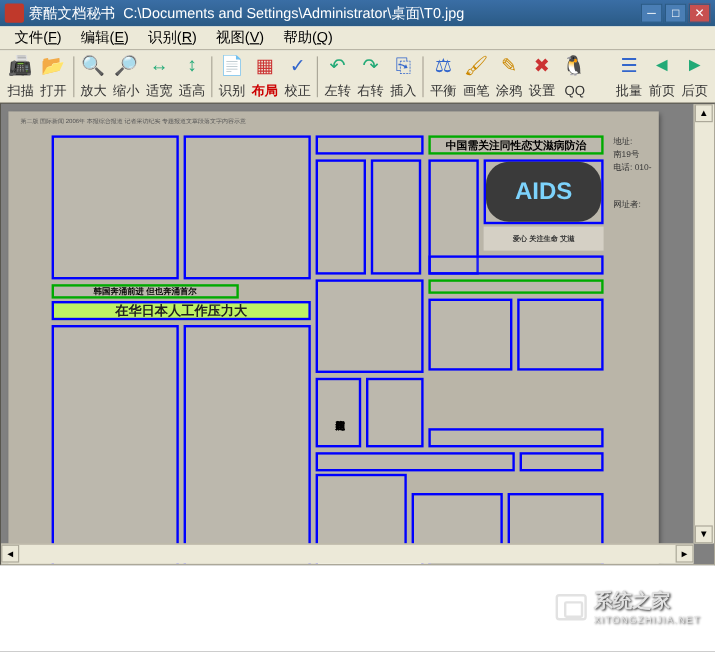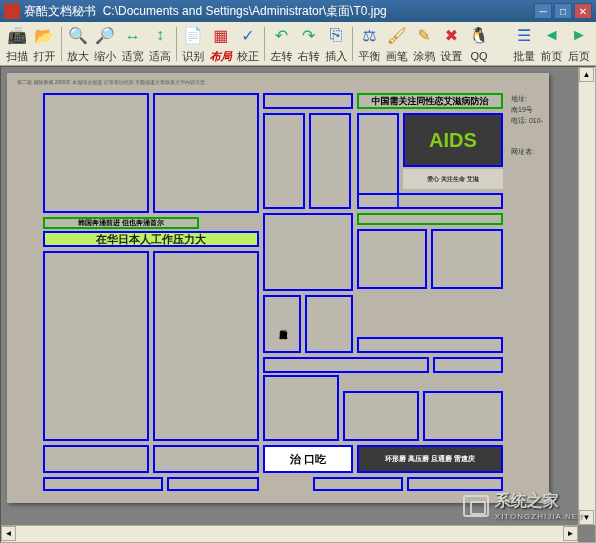--- a/index.html
+++ b/index.html
@@ -1,40 +1,40 @@
 <!DOCTYPE html>
 <html><head>
 <meta charset="utf-8">
 <style>
 * { margin: 0; padding: 0; box-sizing: border-box; }
 body { font-family: "Microsoft YaHei", SimSun, sans-serif; font-size: 12px; background: #fff; width: 596px; height: 543px; overflow: hidden; position: relative; }
-.window { width: 596px; height: 543px; display: flex; flex-direction: column; }
+.window { width: 596px; height: 471px; display: flex; flex-direction: column; }
 .titlebar { background: linear-gradient(to bottom, #3a6ea5 0%, #2a5a85 100%); color: #fff; height: 22px; display: flex; align-items: center; padding: 0 4px; font-size: 12px; }
 .titlebar .icon { width: 16px; height: 16px; background: #c0392b; border-radius: 2px; margin-right: 4px; display: inline-block; }
 .titlebar .title { flex: 1; white-space: nowrap; overflow: hidden; }
 .winbtns { display: flex; gap: 2px; }
 .winbtn { width: 18px; height: 16px; background: #4a7eb5; border: 1px solid #2a5a85; color: #fff; font-size: 10px; display: flex; align-items: center; justify-content: center; cursor: pointer; }
 .winbtn.close { background: #c75050; }
 .menubar { background: #ece9d8; height: 20px; display: flex; align-items: center; padding: 0 4px; border-bottom: 1px solid #aca899; font-size: 12px; }
 .menuitem { padding: 2px 8px; cursor: pointer; }
 .menuitem u { text-decoration: underline; }
 .toolbar { background: #ece9d8; height: 44px; display: flex; align-items: center; padding: 2px 4px; border-bottom: 1px solid #aca899; gap: 1px; }
 .tbtn { display: flex; flex-direction: column; align-items: center; justify-content: center; width: 28px; height: 40px; cursor: pointer; border: 1px solid transparent; font-size: 11px; color: #333; }
 .tbtn .ticon { width: 20px; height: 20px; display: flex; align-items: center; justify-content: center; font-size: 16px; }
 .tbtn .tlabel { font-size: 11px; line-height: 1; margin-top: 6px; white-space: nowrap; text-align: center; }
-.tbtn.highlight .tlabel { color: #c00; font-weight: bold; font-style: italic; }
+.tbtn.highlight .tlabel { color: #c00; font-weight: bold; }
 .tsep { width: 1px; height: 34px; background: #aca899; margin: 0 2px; }
 .tgap { width: 18px; }
 .content { flex: 1; background: #808080; position: relative; overflow: auto; border: 1px inset #aca899; }
 .page { position: absolute; left: 6px; top: 6px; width: 542px; height: 430px; background: #bab5a8; box-shadow: 2px 2px 4px rgba(0,0,0,0.4); }
 .newspapertxt { position: absolute; font-size: 5px; line-height: 6px; color: #555; overflow: hidden; text-align: justify; }
 .region { position: absolute; border: 2px solid #0000ff; background: rgba(200,200,200,0.15); }
 .region.green { border-color: #00aa00; }
 .region.text-in { font-size: 8px; color: #000; display: flex; align-items: center; justify-content: center; text-align: center; overflow: hidden; font-weight: bold; }
-.aids-box { background: #3a3a3a; color: #84cc16; font-family: Impact, sans-serif; font-size: 20px; font-weight: bold; display: flex; align-items: center; justify-content: center; }
+.aids-box { background: #3a3a3a; color: #7dd3fc; font-family: Impact, sans-serif; font-size: 20px; font-weight: bold; display: flex; align-items: center; justify-content: center; border-radius: 19px; }
 .scrollbar-v { position: absolute; right: 0; top: 0; bottom: 17px; width: 17px; background: #ece9d8; border-left: 1px solid #aca899; }
 .scrollbar-h { position: absolute; left: 0; right: 17px; bottom: 0; height: 17px; background: #ece9d8; border-top: 1px solid #aca899; }
 .scrollbtn { width: 15px; height: 15px; background: #ece9d8; border: 1px solid #aca899; position: absolute; font-size: 8px; display: flex; align-items: center; justify-content: center; }
 .statusbar { height: 20px; background: #ece9d8; border-top: 1px solid #aca899; display: flex; align-items: center; padding: 0 6px; font-size: 11px; color: #333; }
 .watermark { position: absolute; right: 12px; bottom: 22px; color: #ddd; font-size: 14px; display: flex; align-items: center; gap: 6px; opacity: 0.85; text-shadow: 1px 1px 2px #000; pointer-events: none; }
 .watermark .wicon { width: 26px; height: 22px; border: 2px solid #ddd; border-radius: 3px; position: relative; }
 .watermark .wicon::after { content: ""; position: absolute; width: 12px; height: 10px; border: 2px solid #ddd; border-radius: 2px; left: 5px; top: 4px; }
 </style>
 </head>
 <body>
@@ -46,20 +46,27 @@
     <span class="title">
       <span>赛酷文档秘书</span>&nbsp;&nbsp;<span>C:\Documents and Settings\Administrator\桌面\T0.jpg</span>
     </span>
     <div class="winbtns">
       <div class="winbtn">─</div>
       <div class="winbtn">□</div>
       <div class="winbtn close">✕</div>
     </div>
   </div>
 
+  <div class="menubar">
+    <div class="menuitem"><span>文件</span>(<u>F</u>)</div>
+    <div class="menuitem"><span>编辑</span>(<u>E</u>)</div>
+    <div class="menuitem"><span>识别</span>(<u>R</u>)</div>
+    <div class="menuitem"><span>视图</span>(<u>V</u>)</div>
+    <div class="menuitem"><span>帮助</span>(<u>Q</u>)</div>
+  </div>
 
   <div class="toolbar">
     <div class="tbtn">
         <span class="ticon">📠</span>
         <span class="tlabel">扫描</span>
       </div>
     <div class="tbtn">
         <span class="ticon" style="color:#e6b800">📂</span>
         <span class="tlabel">打开</span>
       </div>

